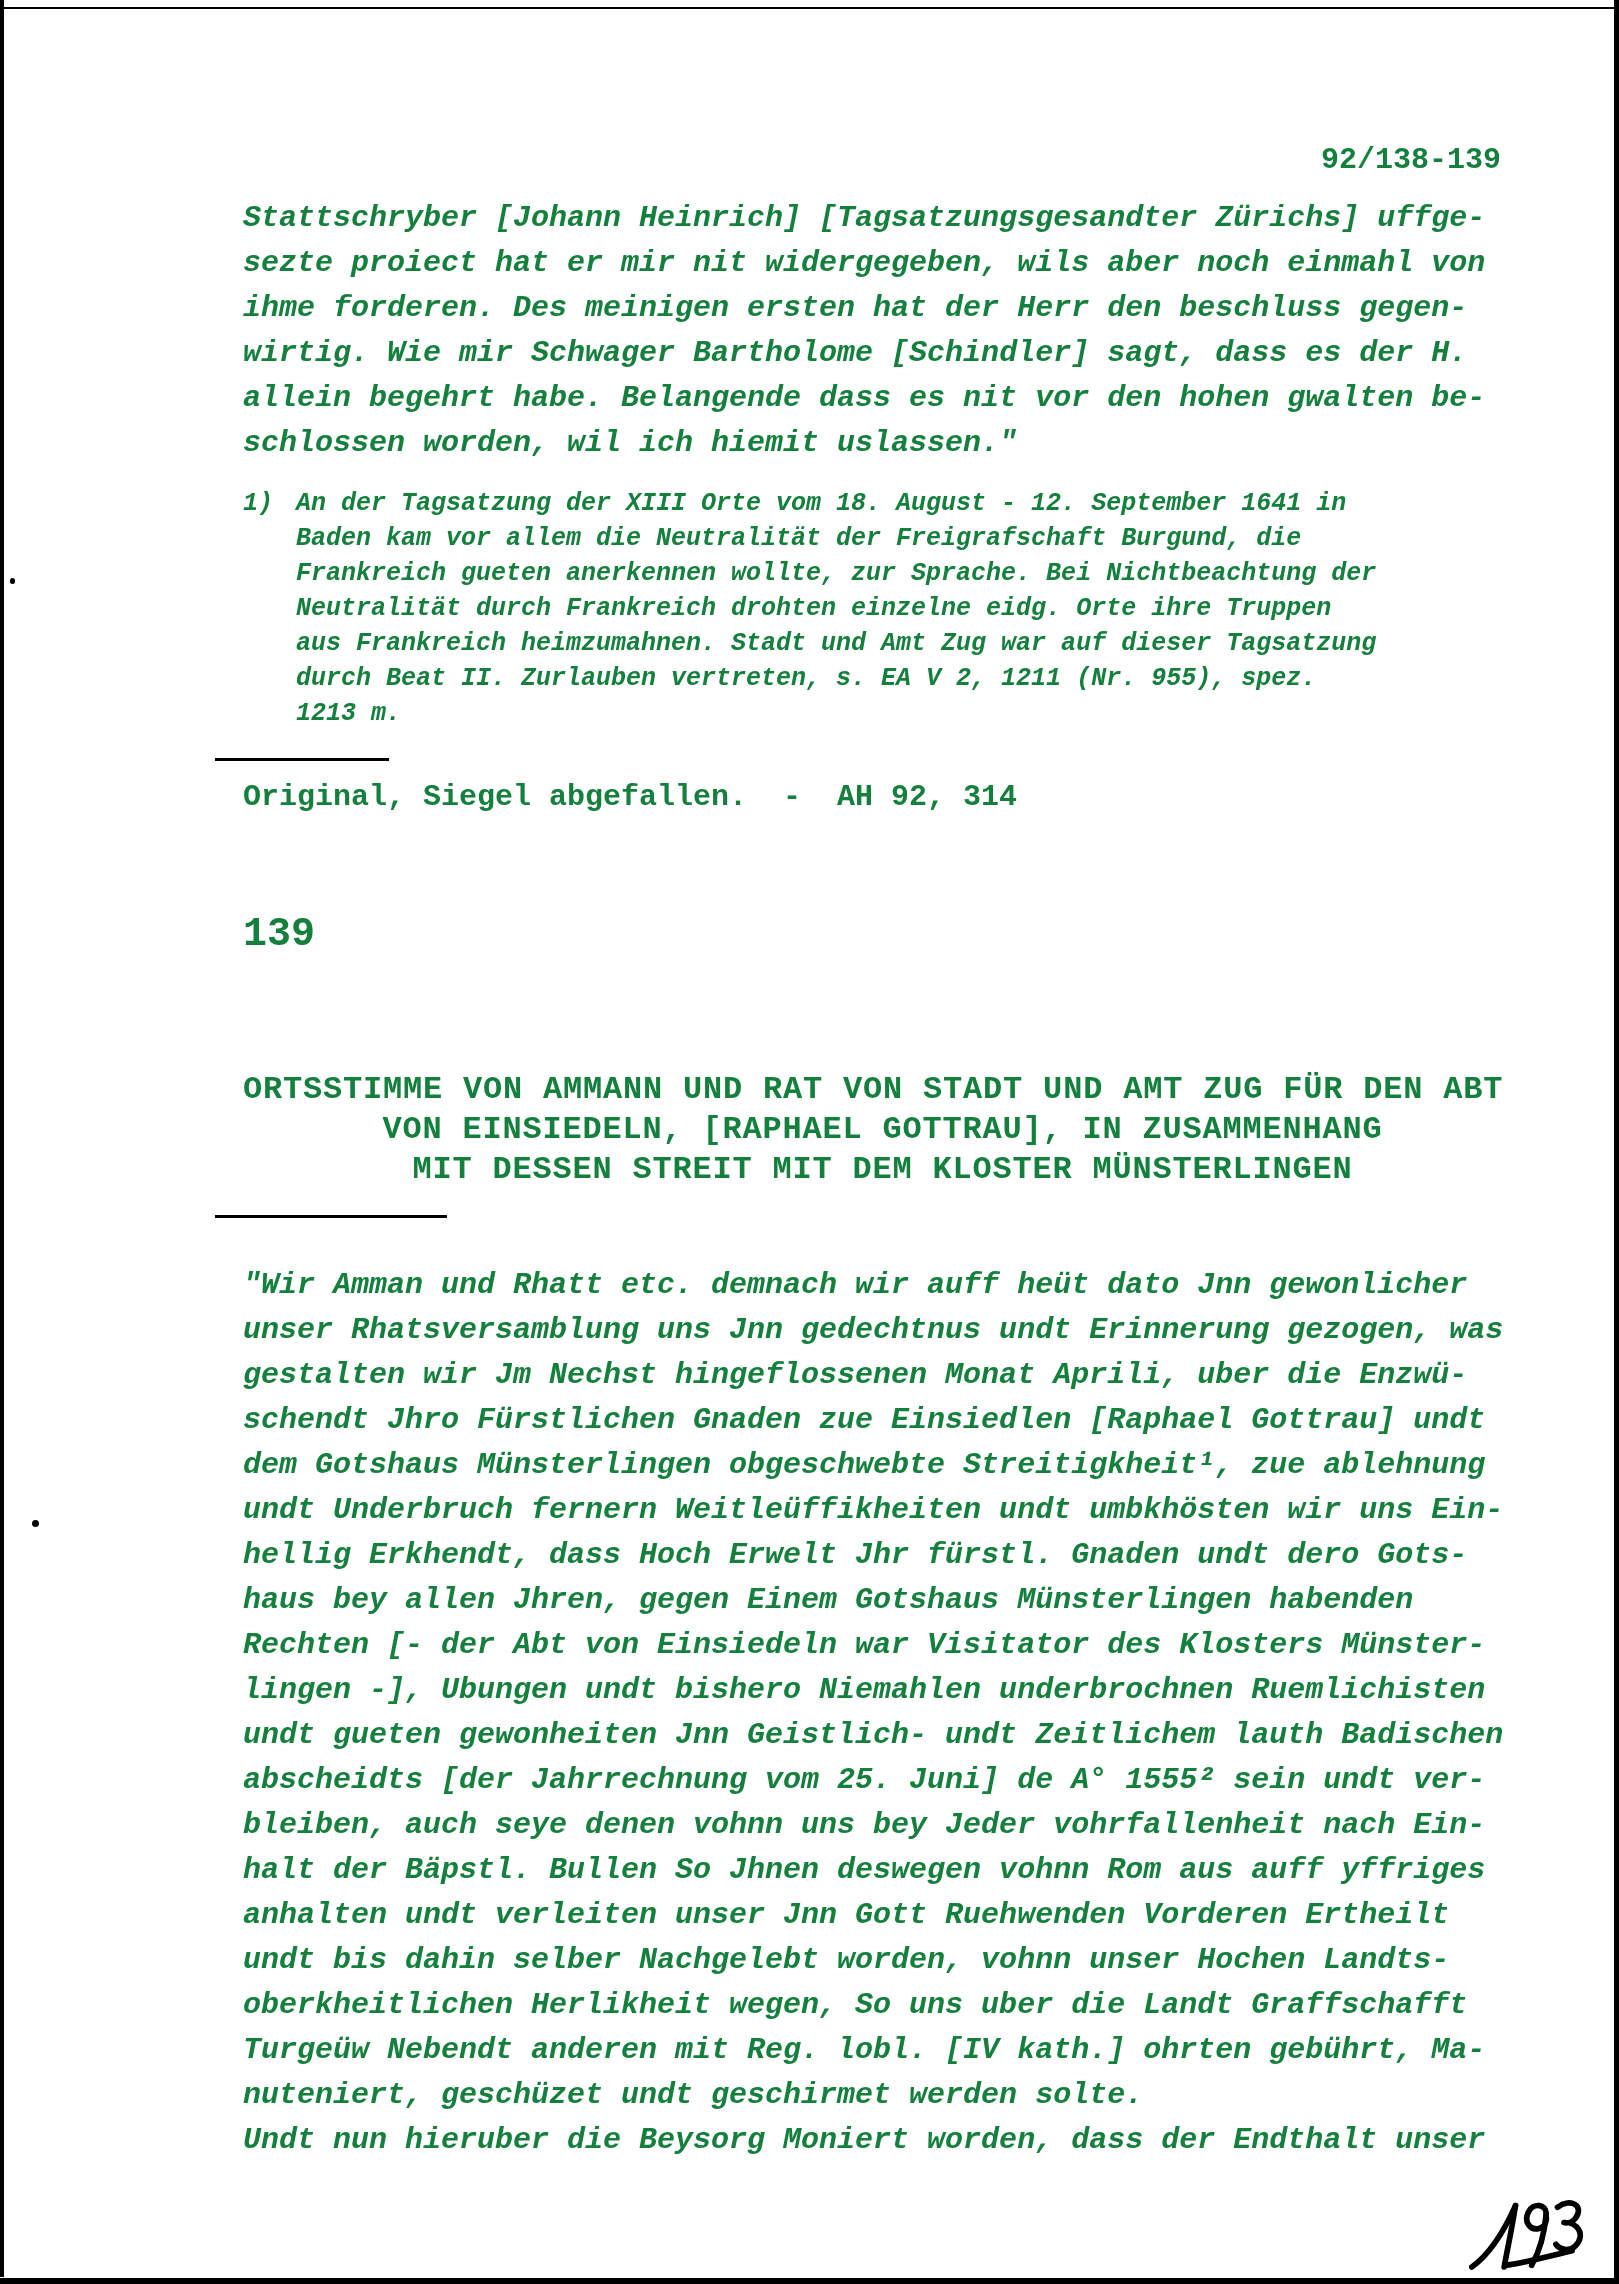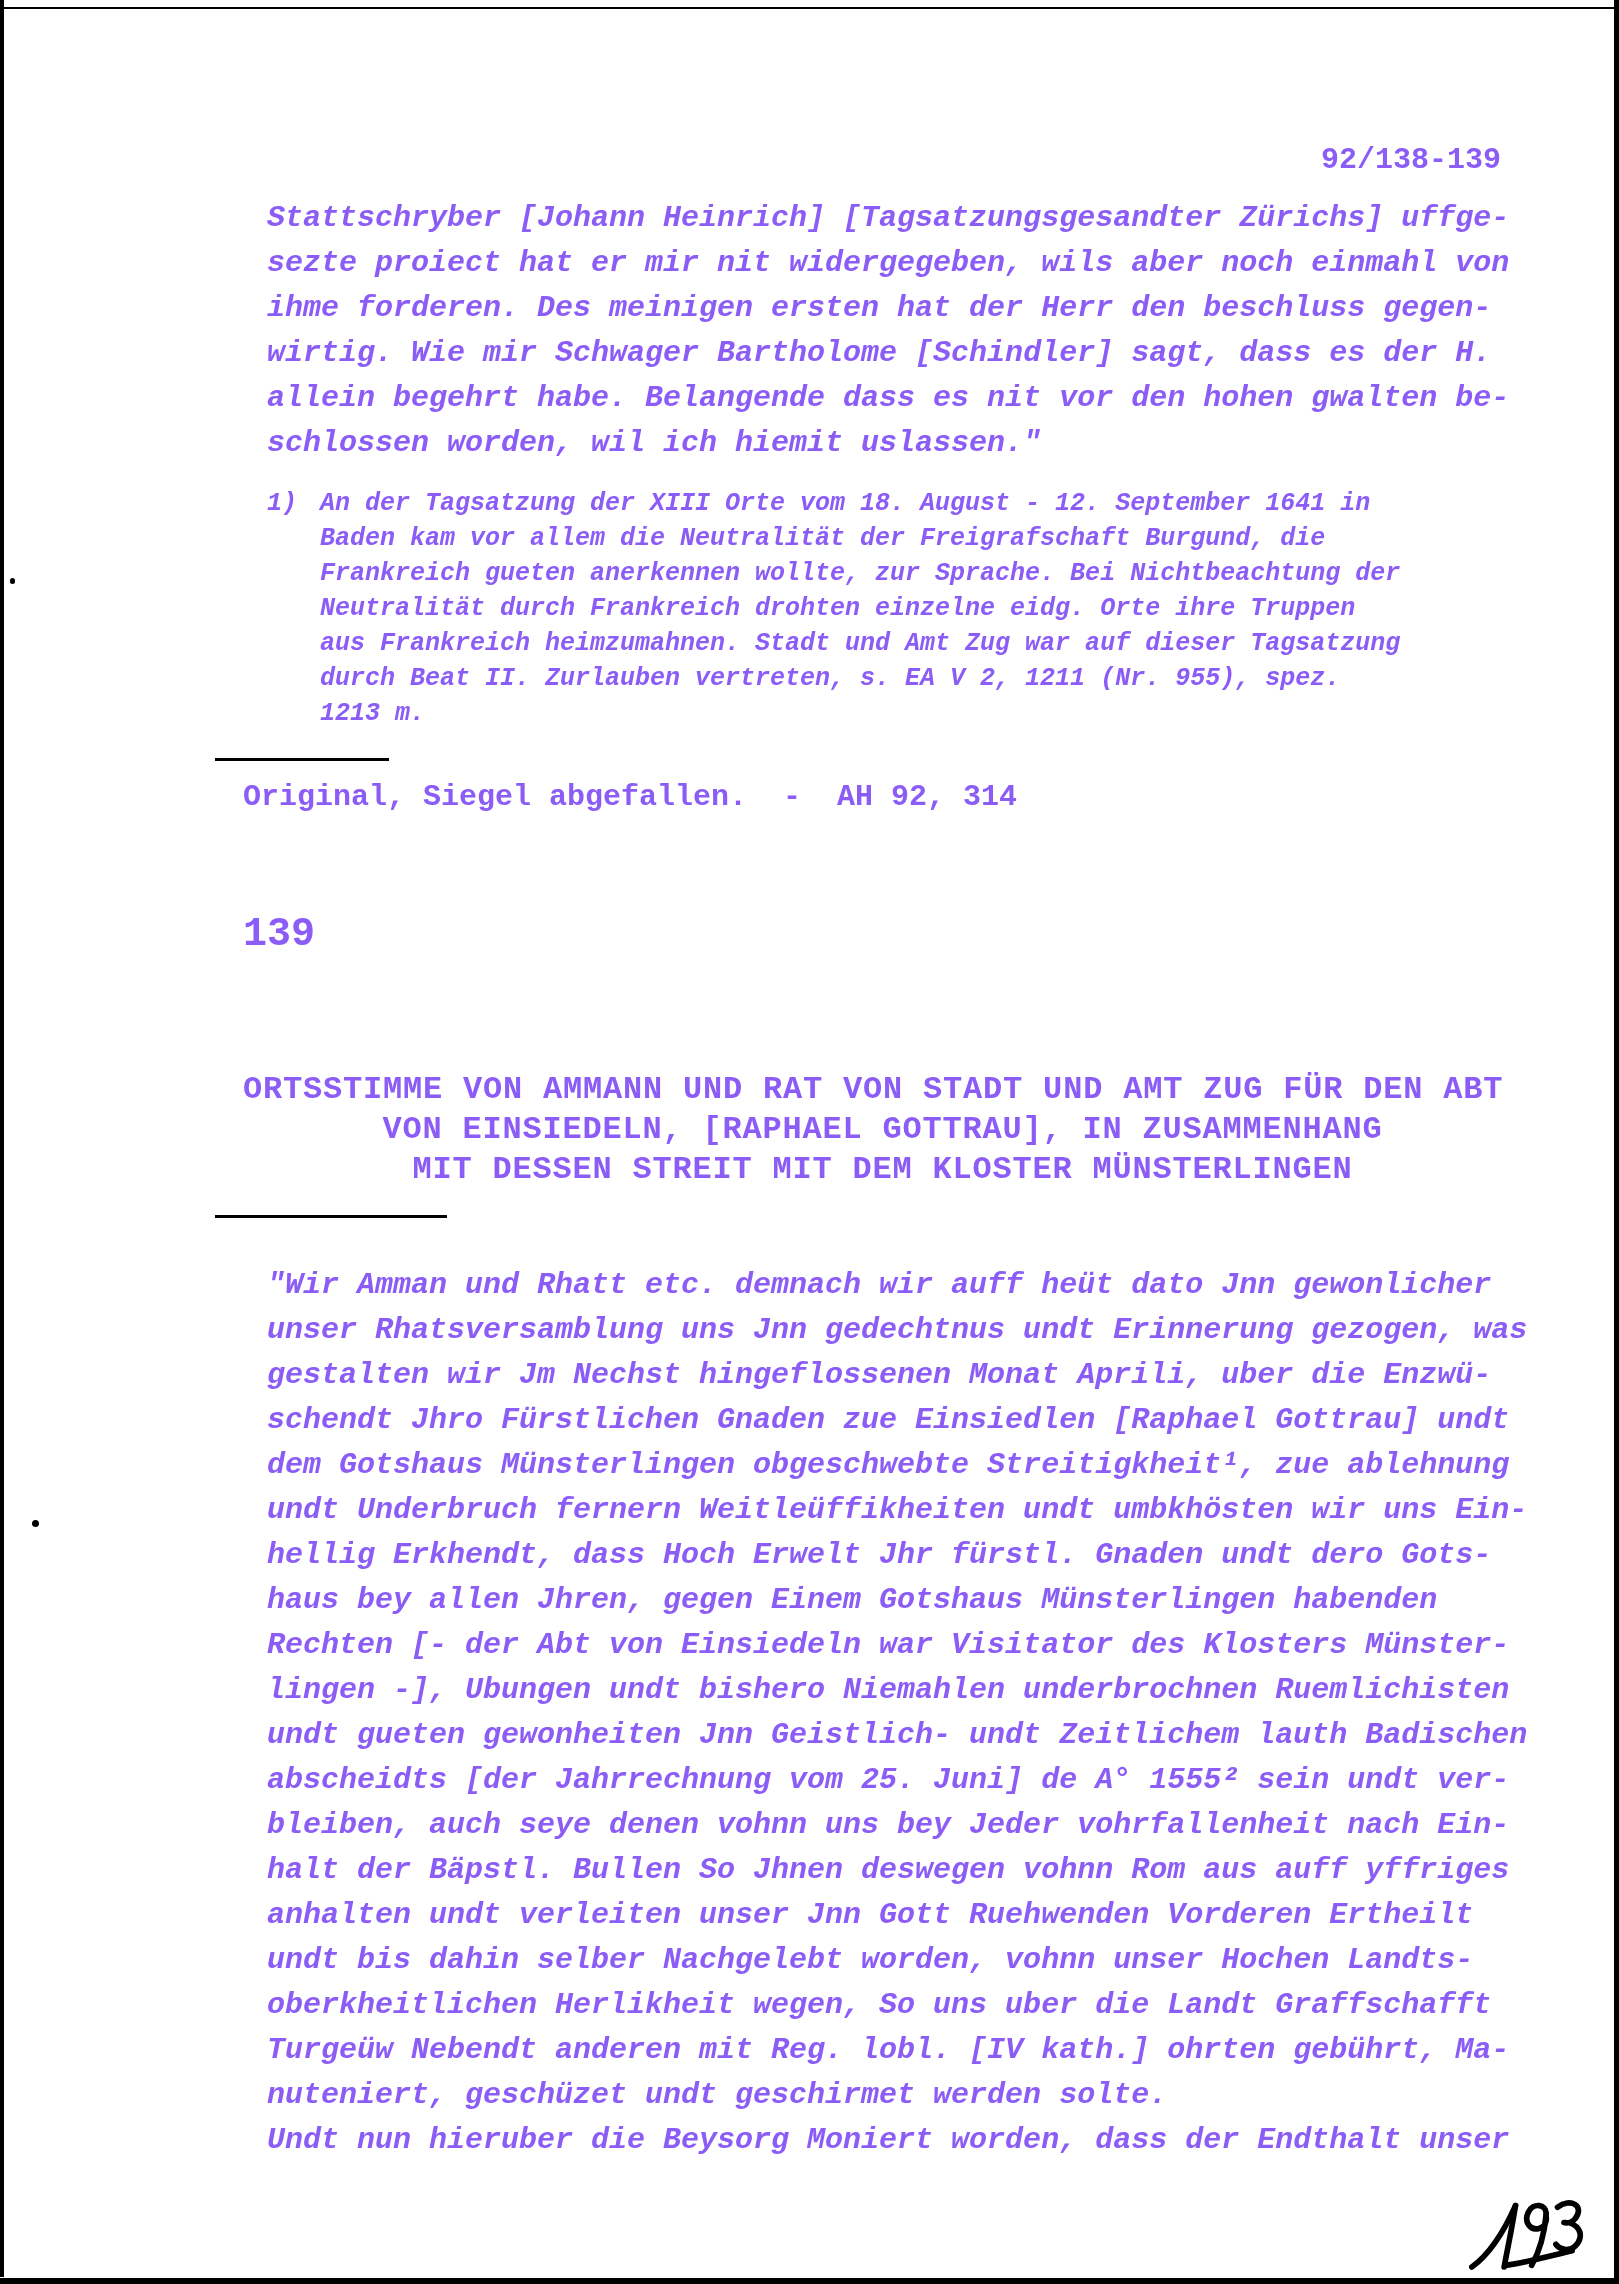--- a/index.html
+++ b/index.html
@@ -1,24 +1,24 @@
 <!DOCTYPE html>
 <html style="font-size:13px"><head>
 <meta charset="utf-8">
 <style>
   html,body{margin:0;padding:0;background:#777;}
   .page{
     position:relative;width:1619px;height:2284px;background:#ffffff;
-    overflow:hidden;color:#8b5cf6;
+    overflow:hidden;color:#15803d;
     font-family:"Liberation Mono","DejaVu Sans Mono",monospace;
     font-weight:700;
   }
   .abs{position:absolute;}
   .line{white-space:pre;}
-  .it{font-style:italic;margin-left:24px;}
+  .it{font-style:italic;}
   
   .edge{background:#000;}
   #b-left{left:0;top:0;width:4px;height:2277px;}
   #b-top{left:0;top:6.5px;width:1614px;height:2.4px;}
   #b-right{left:1614px;top:0;width:4.9px;height:2284px;}
   #b-bottom{left:0;top:2278px;width:1619px;height:6.5px;}
   .speck{background:#000;border-radius:50%;}
   #speck1{left:9.7px;top:578px;width:5.7px;height:5.7px;}
   #speck2{left:32px;top:1520px;width:7.3px;height:7.3px;}
   

